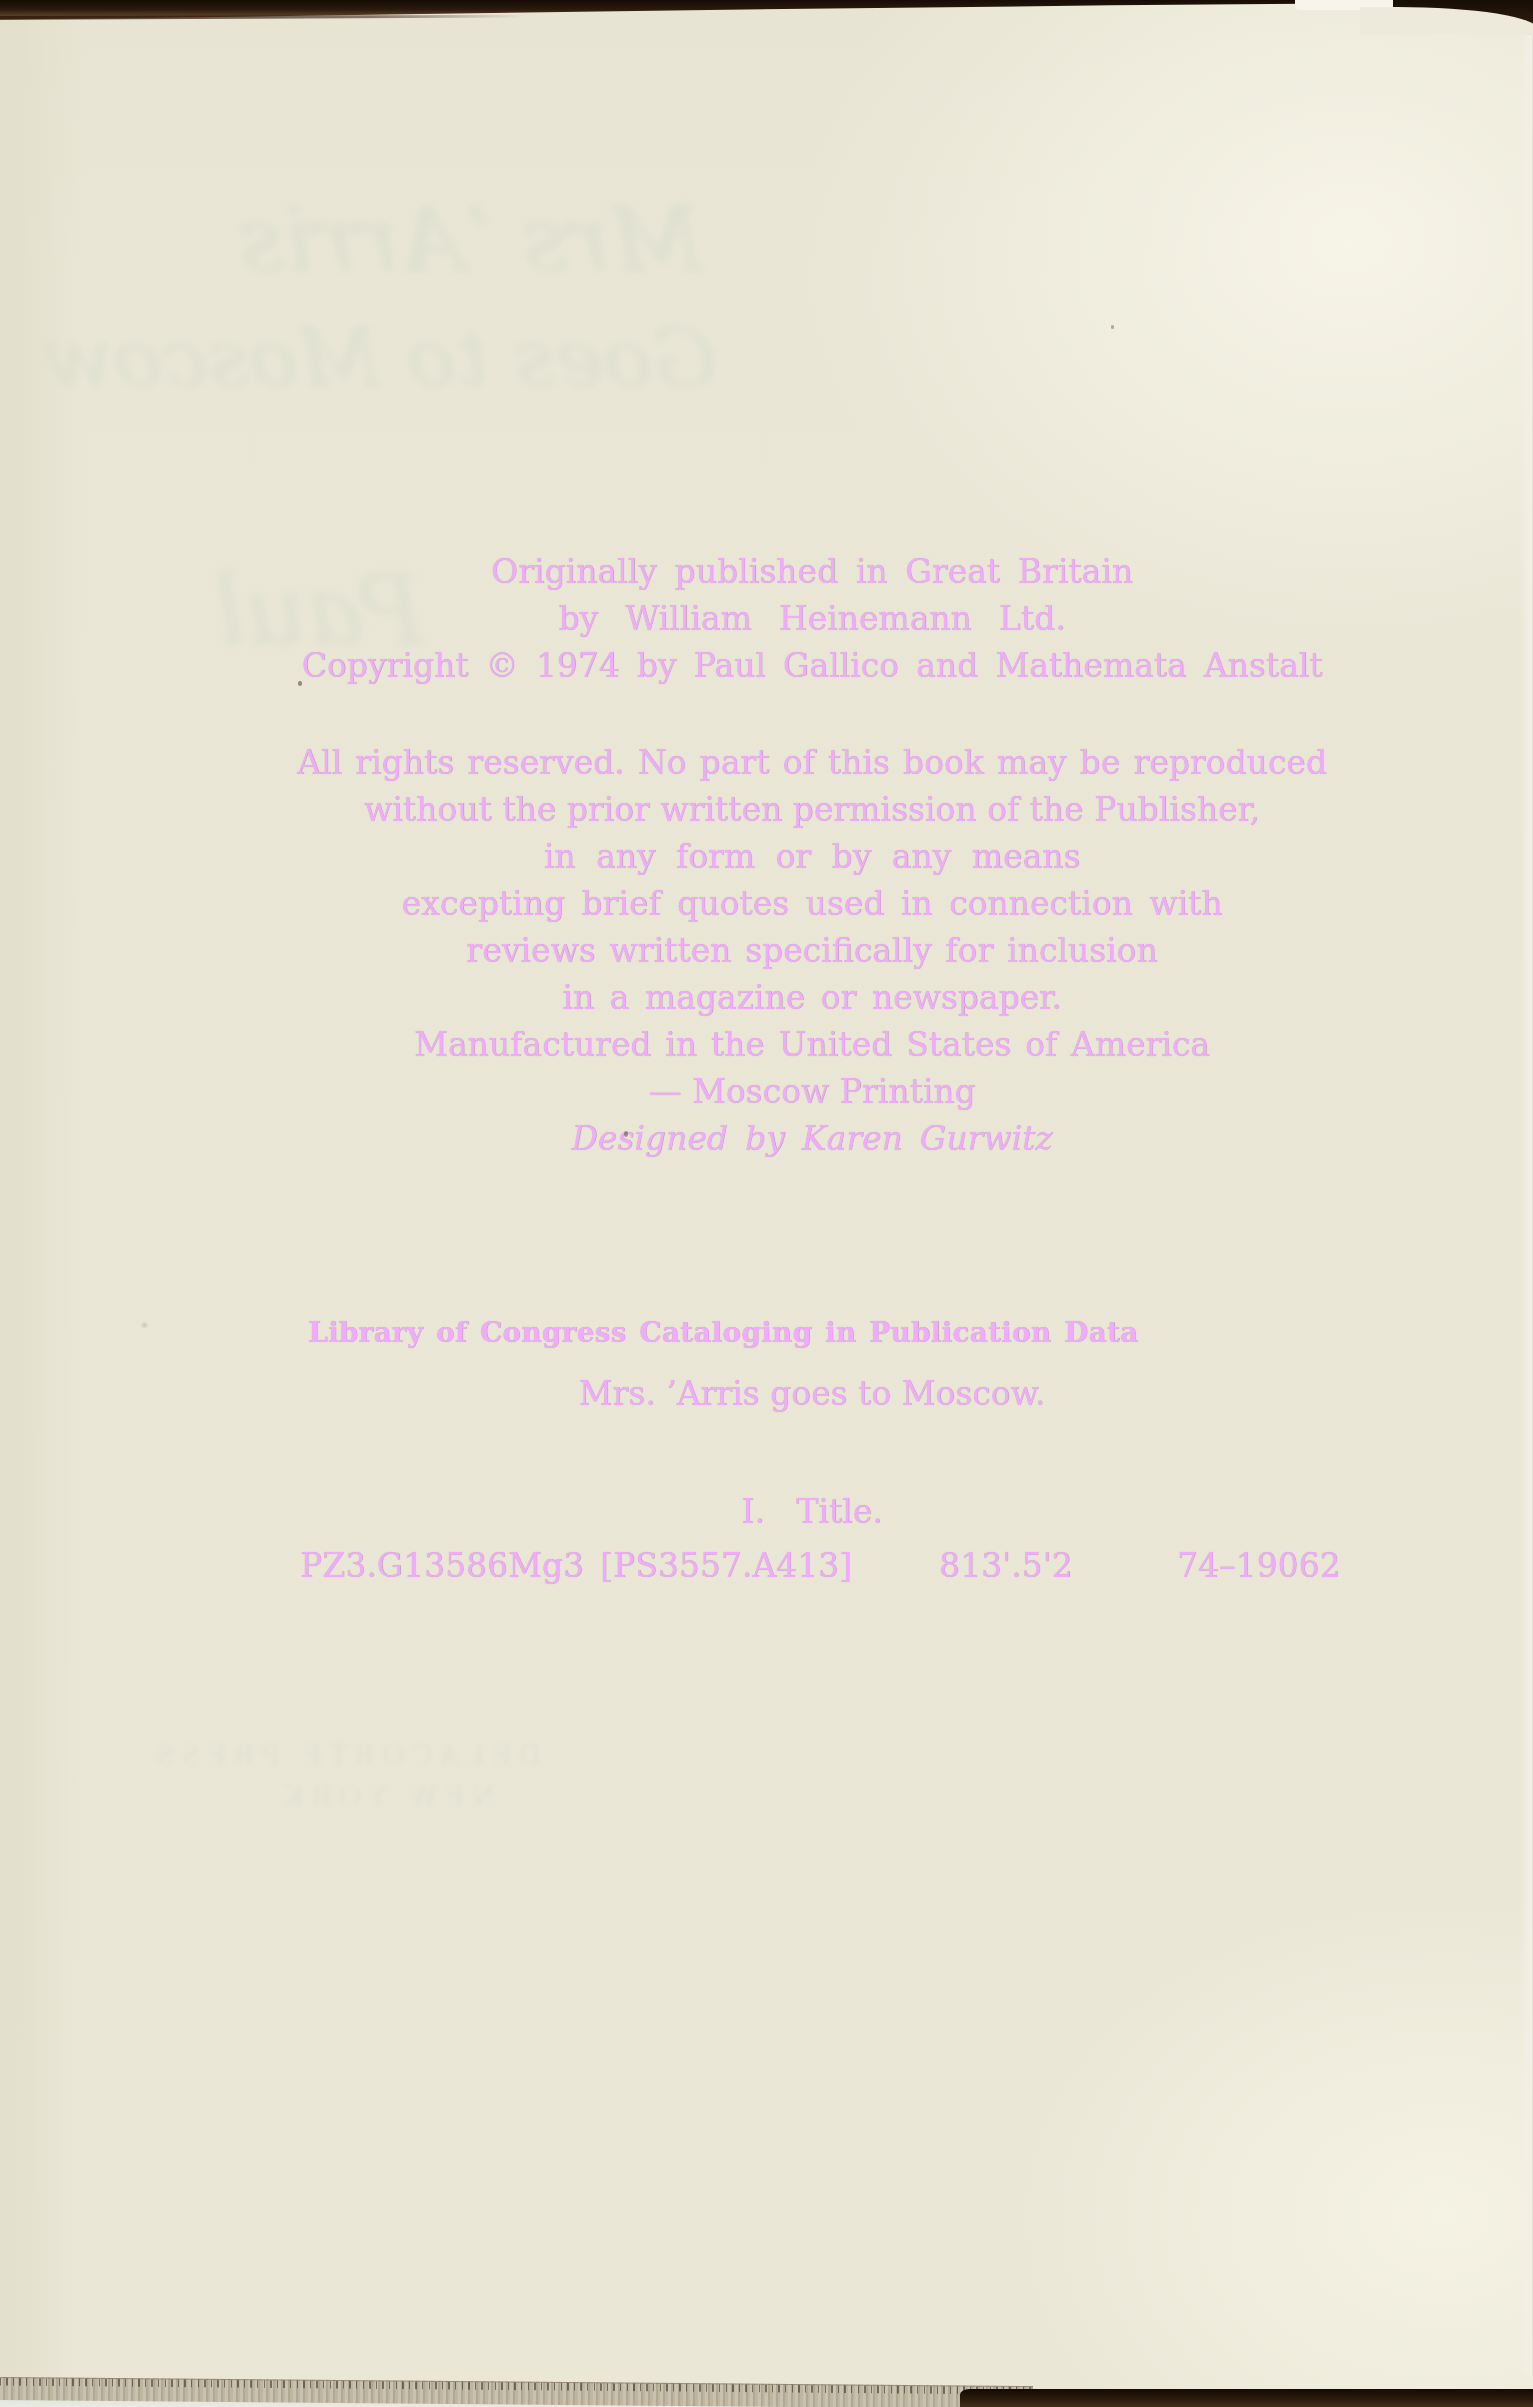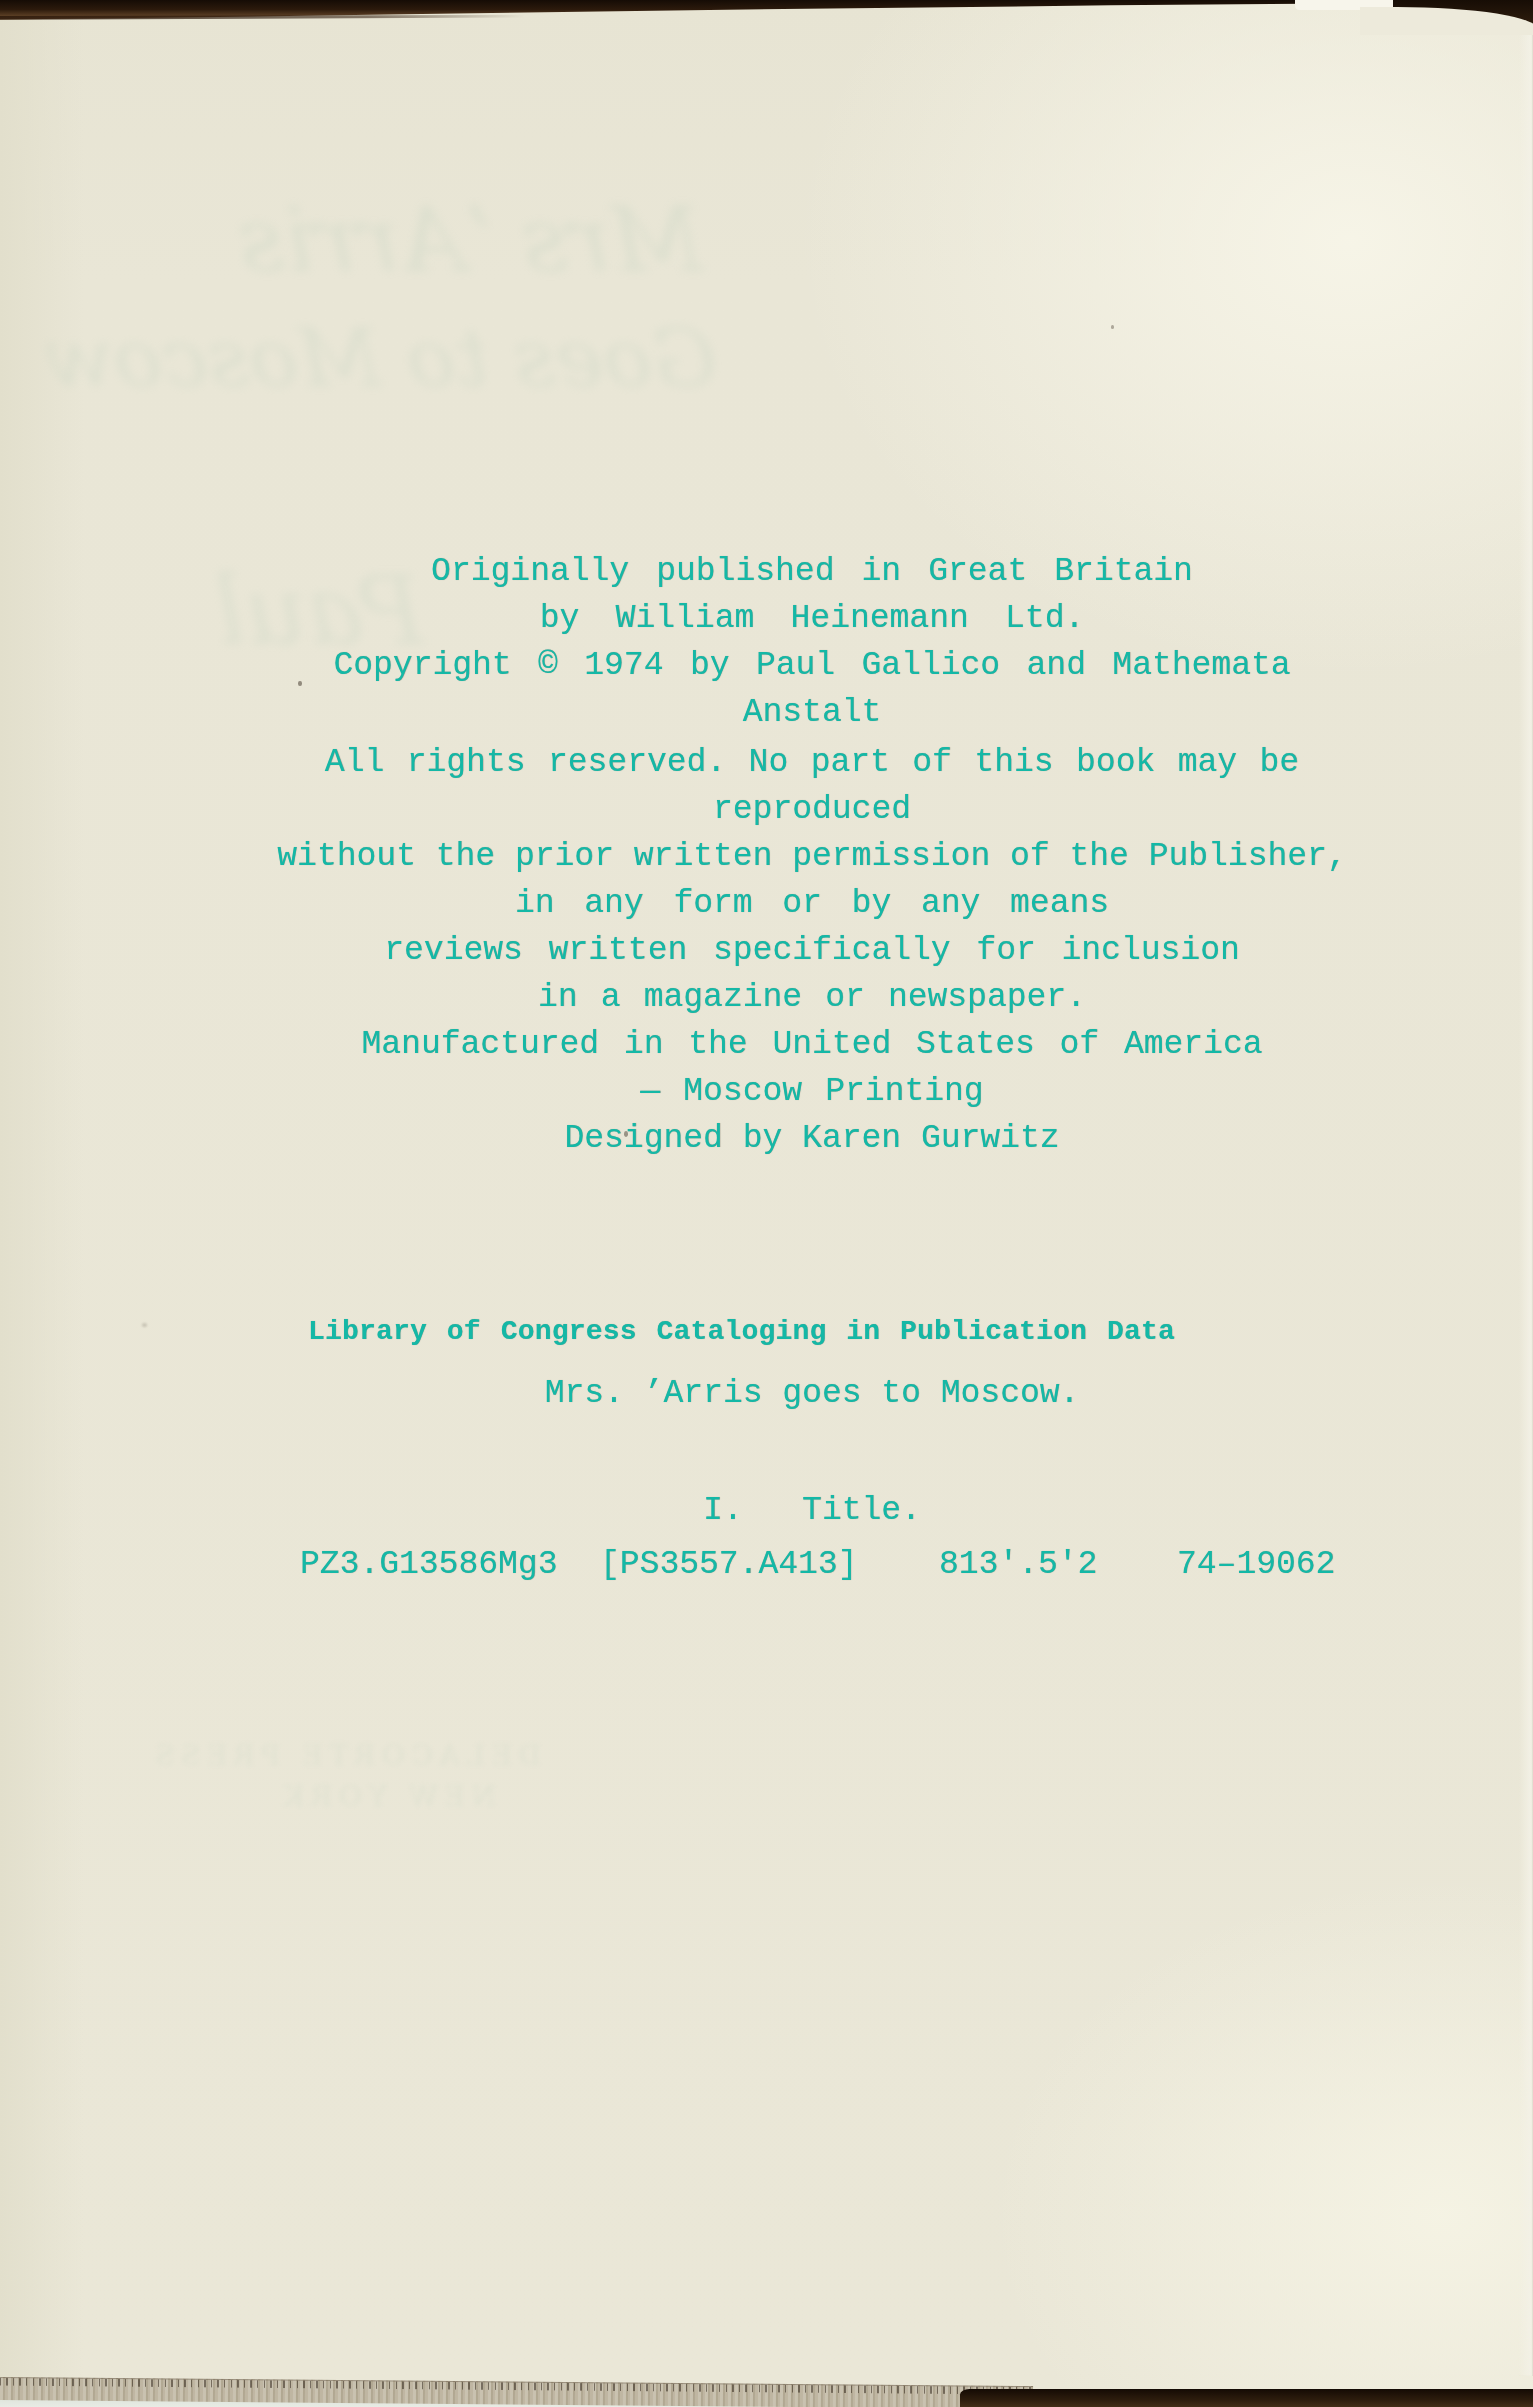--- a/index.html
+++ b/index.html
@@ -70,22 +70,22 @@
     position:absolute;z-index:1;color:#a4c2b0;
     transform:scaleX(-1);filter:blur(4.7px);
     font-style:italic;text-align:center;white-space:nowrap;
   }
   .ghost-t1{left:309px;top:187px;width:394px;font-size:90px;opacity:.17;}
   .ghost-t2{left:258px;top:311px;width:459px;font-size:81px;opacity:.16;}
   .ghost-author{left:223px;top:555px;width:201px;font-size:96px;opacity:.15;}
   .ghost-imprint{left:232px;top:1735px;width:309px;font-size:28px;opacity:.13;
     font-style:normal;letter-spacing:6.6px;line-height:41px;filter:blur(2.8px);}
   
-  .txt{position:absolute;z-index:3;color:#14b8a6;
-    text-shadow:0.3px 0.4px 0.7px rgba(44,34,22,.38);font-family:Liberation Mono, monospace;}
+  .txt{position:absolute;z-index:3;color:#f0abfc;
+    text-shadow:0.3px 0.4px 0.7px rgba(44,34,22,.38);}
   .block{text-align:center;}
   .line{line-height:47px;font-size:33px;}
   .publisher{left:278px;top:548px;width:1068px;}
   .publisher .line:nth-child(1){word-spacing:.22em;}
   .publisher .line:nth-child(2){word-spacing:.5em;}
   .publisher .line:nth-child(3){word-spacing:.2em;}
   .rights{left:231px;top:739px;width:1162px;}
   .rights .line:nth-child(1){word-spacing:.08em;}
   .rights .line:nth-child(3){word-spacing:.3em;}
   .rights .line:nth-child(4){word-spacing:.18em;}
@@ -128,20 +128,21 @@
   <div class="txt block publisher">
     <div class="line">Originally published in Great Britain</div>
     <div class="line">by William Heinemann Ltd.</div>
     <div class="line">Copyright © 1974 by Paul Gallico and Mathemata Anstalt</div>
   </div>
 
   <div class="txt block rights">
     <div class="line">All rights reserved. No part of this book may be reproduced</div>
     <div class="line">without the prior written permission of the Publisher,</div>
     <div class="line">in any form or by any means</div>
+    <div class="line">excepting brief quotes used in connection with</div>
     <div class="line">reviews written specifically for inclusion</div>
     <div class="line">in a magazine or newspaper.</div>
     <div class="line">Manufactured in the United States of America</div>
     <div class="line">— Moscow Printing</div>
     <div class="line">Designed by Karen Gurwitz</div>
   </div>
 
   <div class="txt loc-heading">Library of Congress Cataloging in Publication Data</div>
 
   <div class="txt block catalog">

